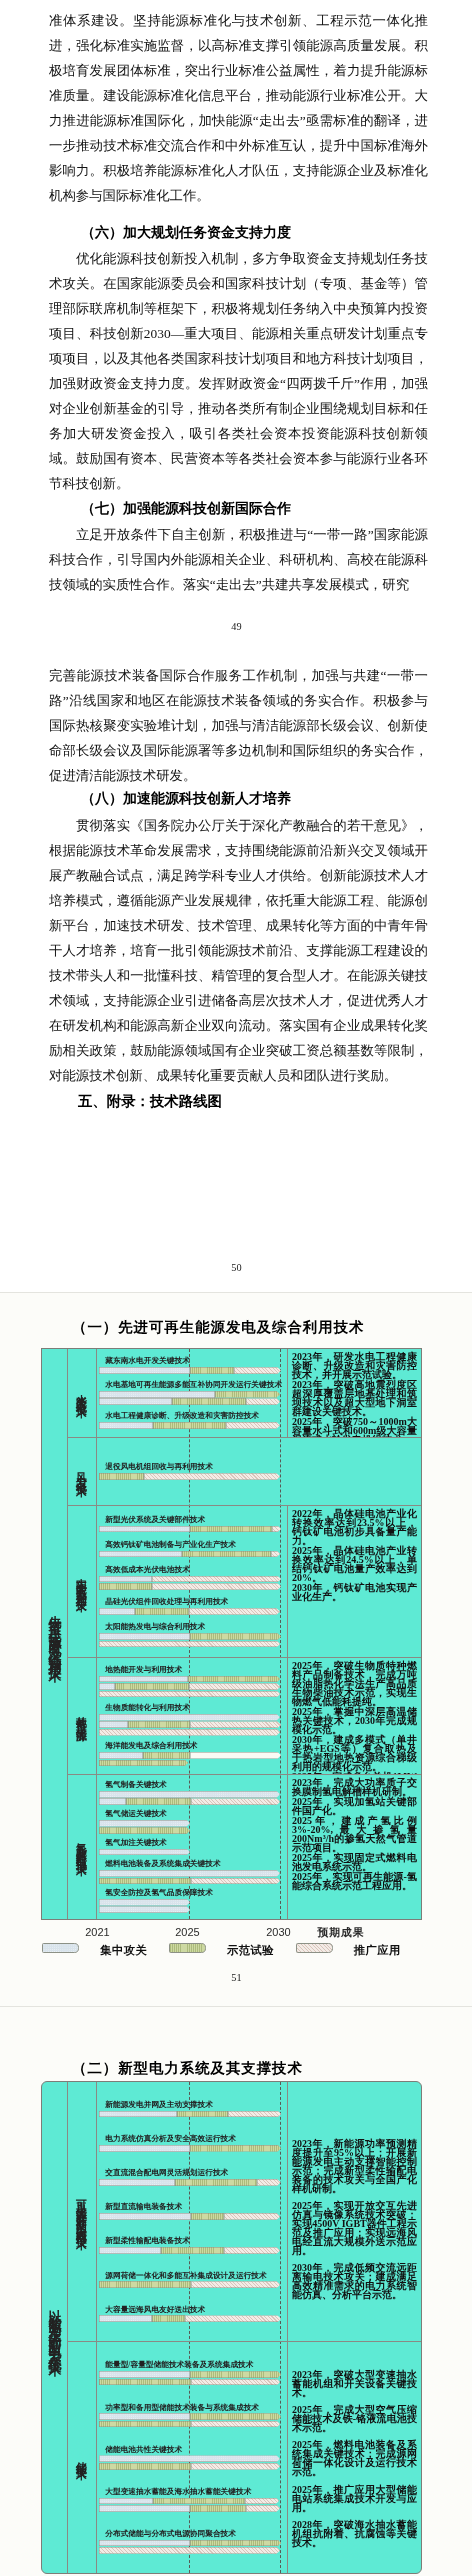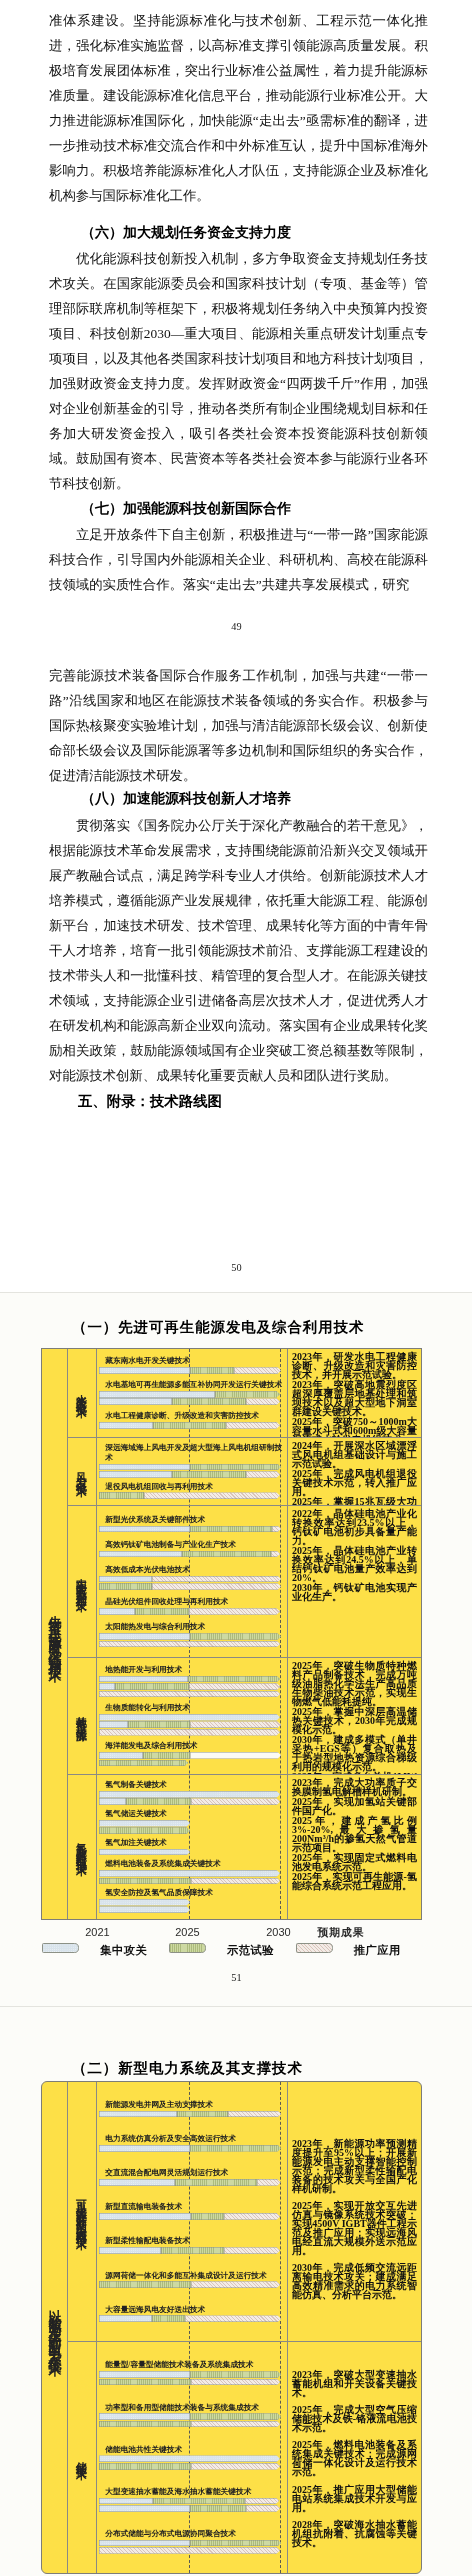--- a/index.html
+++ b/index.html
@@ -34,21 +34,21 @@
     position:absolute;left:0;width:473px;
     background:#fcfcf9;border-top:1px solid #e4e4df;
   }
   .rm-title{
     position:absolute;left:72px;
     font-size:14.4px;font-weight:700;color:#000;
     letter-spacing:1px;white-space:nowrap;
   }
   .roadmap{
     position:absolute;left:41px;width:381px;
-    border:1px solid #7d7d78;background:#fde047;
+    border:1px solid #7d7d78;background:#5eead4;
     display:flex;box-sizing:border-box;
   }
   .rm-outer{
     width:25px;flex:0 0 25px;border-right:0.5px solid #8a8a84;
     display:flex;align-items:center;justify-content:center;
     writing-mode:vertical-rl;text-orientation:upright;
     font-size:13px;font-weight:700;letter-spacing:3.6px;color:#222;
   }
   .rm-sections{ flex:1 1 auto; display:flex; flex-direction:column; position:relative; z-index:1;}
   .rm-section{ display:flex; box-sizing:border-box; }
@@ -195,43 +195,26 @@
           <div class="rm-milestone">
             <p>2023年，研发水电工程健康诊断、升级改造和灾害防控技术，并开展示范试验。</p>
             <p>2023年，突破高地震烈度区超深厚覆盖层地基处理和筑坝技术以及超大型地下洞室群建设关键技术。</p>
             <p>2025年，突破750～1000m大容量水斗式和600m级大容量混流式水轮发电机组技术。</p>
           </div>
         </div>
         <div class="rm-section">
           <div class="rm-cat">风力发电技术</div>
           <div class="rm-rows">
             <div class="rm-row">
-              <div class="rm-row-label">深远海域海上风电开发及超大型海上风电机组研制技术</div>
-              <div class="rm-bar">
-                <div class="rm-seg seg-research" style="width: 91px;"></div>
-                <div class="rm-seg seg-demo rm-tip" style="width: 91px;"></div>
-              </div>
-              <div class="rm-bar">
-                <div class="rm-seg seg-research" style="width: 73px;"></div>
-                <div class="rm-seg seg-demo" style="width: 74px;"></div>
-                <div class="rm-seg seg-apply rm-tip" style="width: 34px;"></div>
-              </div>
-            </div>
-            <div class="rm-row">
               <div class="rm-row-label">退役风电机组回收与再利用技术</div>
               <div class="rm-bar">
                 <div class="rm-seg seg-demo" style="width: 45px;"></div>
                 <div class="rm-seg seg-apply rm-tip" style="width: 136px;"></div>
               </div>
             </div>
-          </div>
-          <div class="rm-milestone">
-            <p>2024年，开展深水区域漂浮式风电机组基础设计与施工示范试验。</p>
-            <p>2025年，完成风电机组退役关键技术示范，转入推广应用。</p>
-            <p>2025年，掌握15兆瓦级大功率海上风电机组研制技术。</p>
           </div>
         </div>
         <div class="rm-section">
           <div class="rm-cat">太阳能发电及利用技术</div>
           <div class="rm-rows">
             <div class="rm-row">
               <div class="rm-row-label">新型光伏系统及关键部件技术</div>
               <div class="rm-bar">
                 <div class="rm-seg seg-research" style="width: 91px;"></div>
                 <div class="rm-seg seg-demo" style="width: 82px;"></div>

